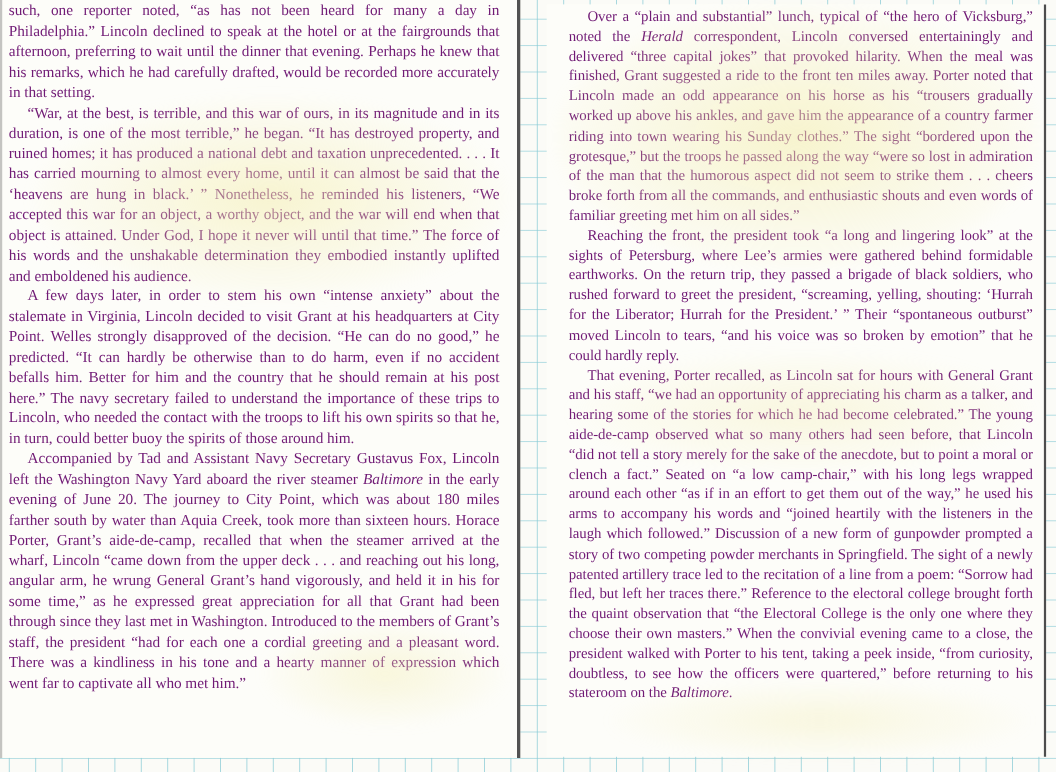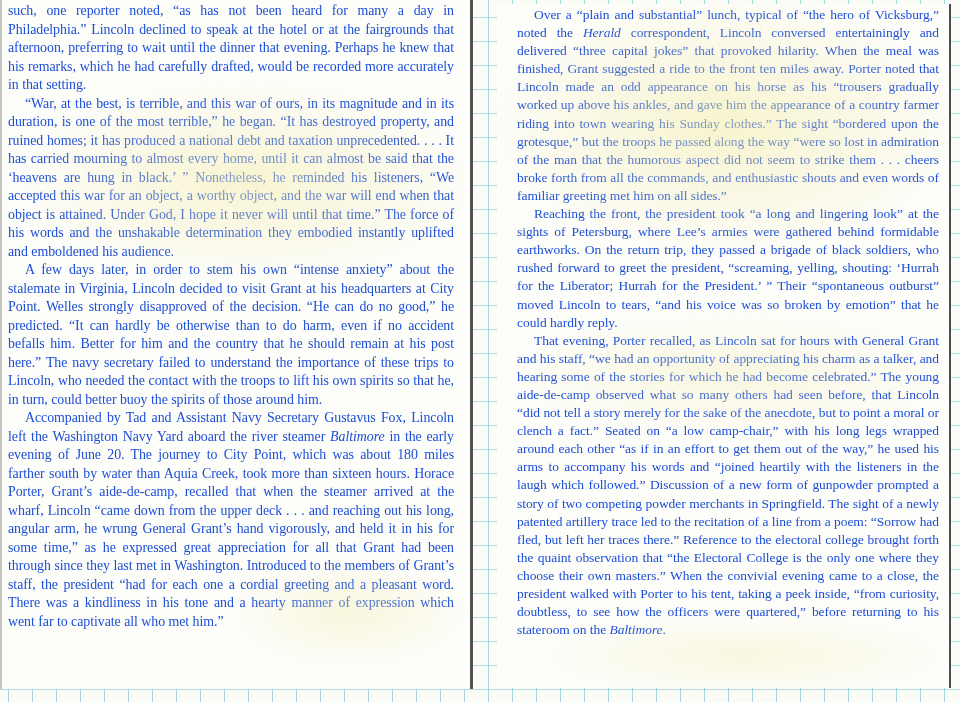--- a/index.html
+++ b/index.html
@@ -31,21 +31,21 @@
     padding: 0;
   }
   .page-right {
     left: 497px; top: 4px;
     width: 452px; height: 684px;
     border-right: 2px solid rgba(52,52,52,0.88);
   }
 
   .column-text {
     position: absolute;
-    color: #1d4ed8;
+    color: #701a75;
     text-align: justify;
   }
   .column-text-left {
     left: 8px; top: 2px; width: 446px; height: 685px;
     font-size: 13.9px; line-height: 18.5px;
   }
   .column-text-right {
     left: 20px; top: 2px; width: 422px; height: 680px;
     font-size: 13.5px; line-height: 18.1px;
   }

